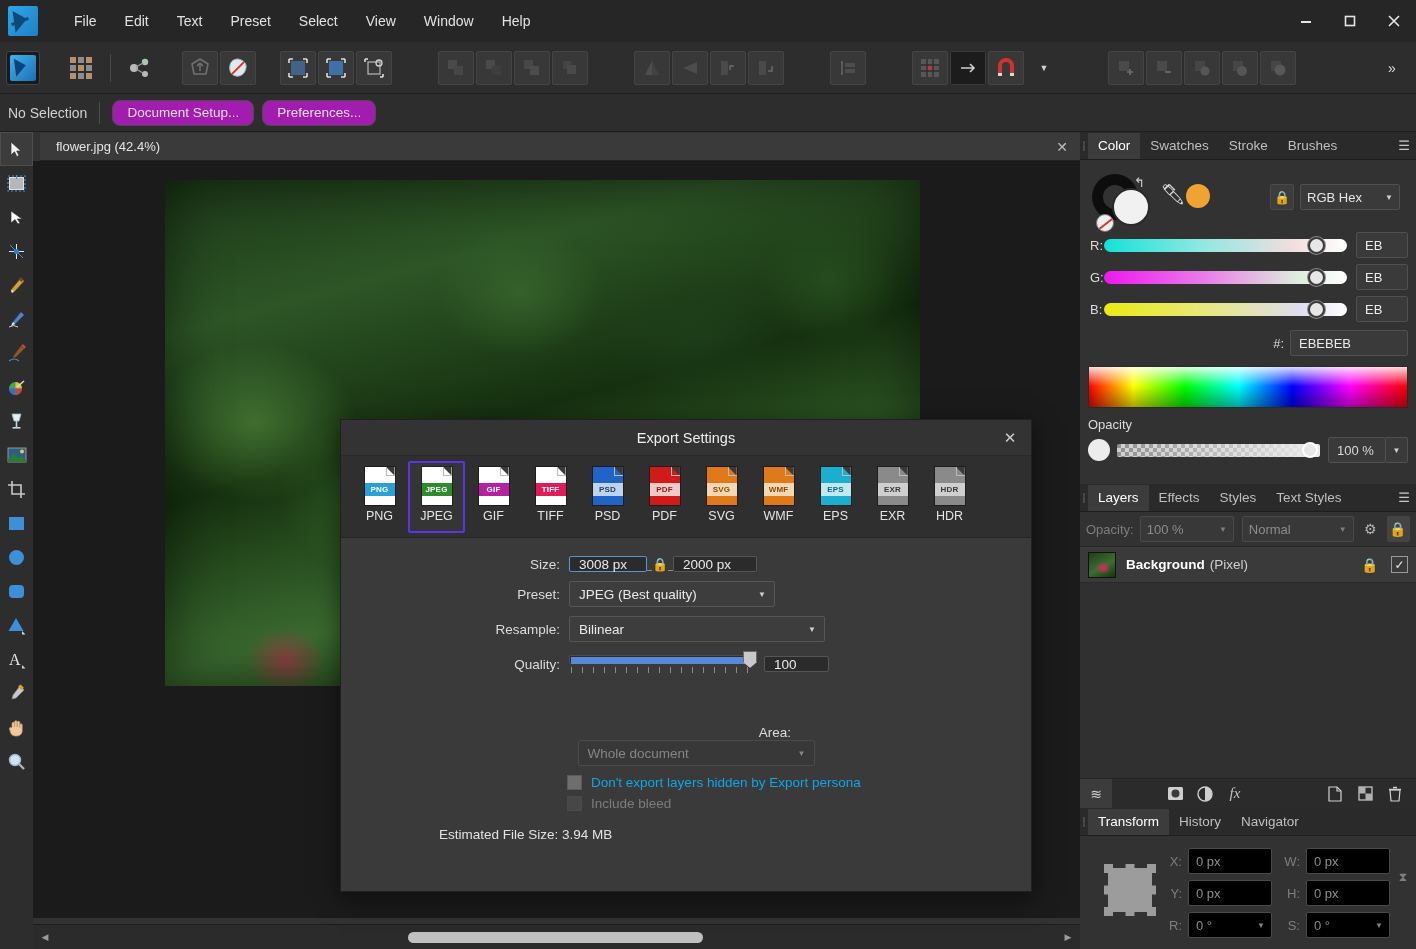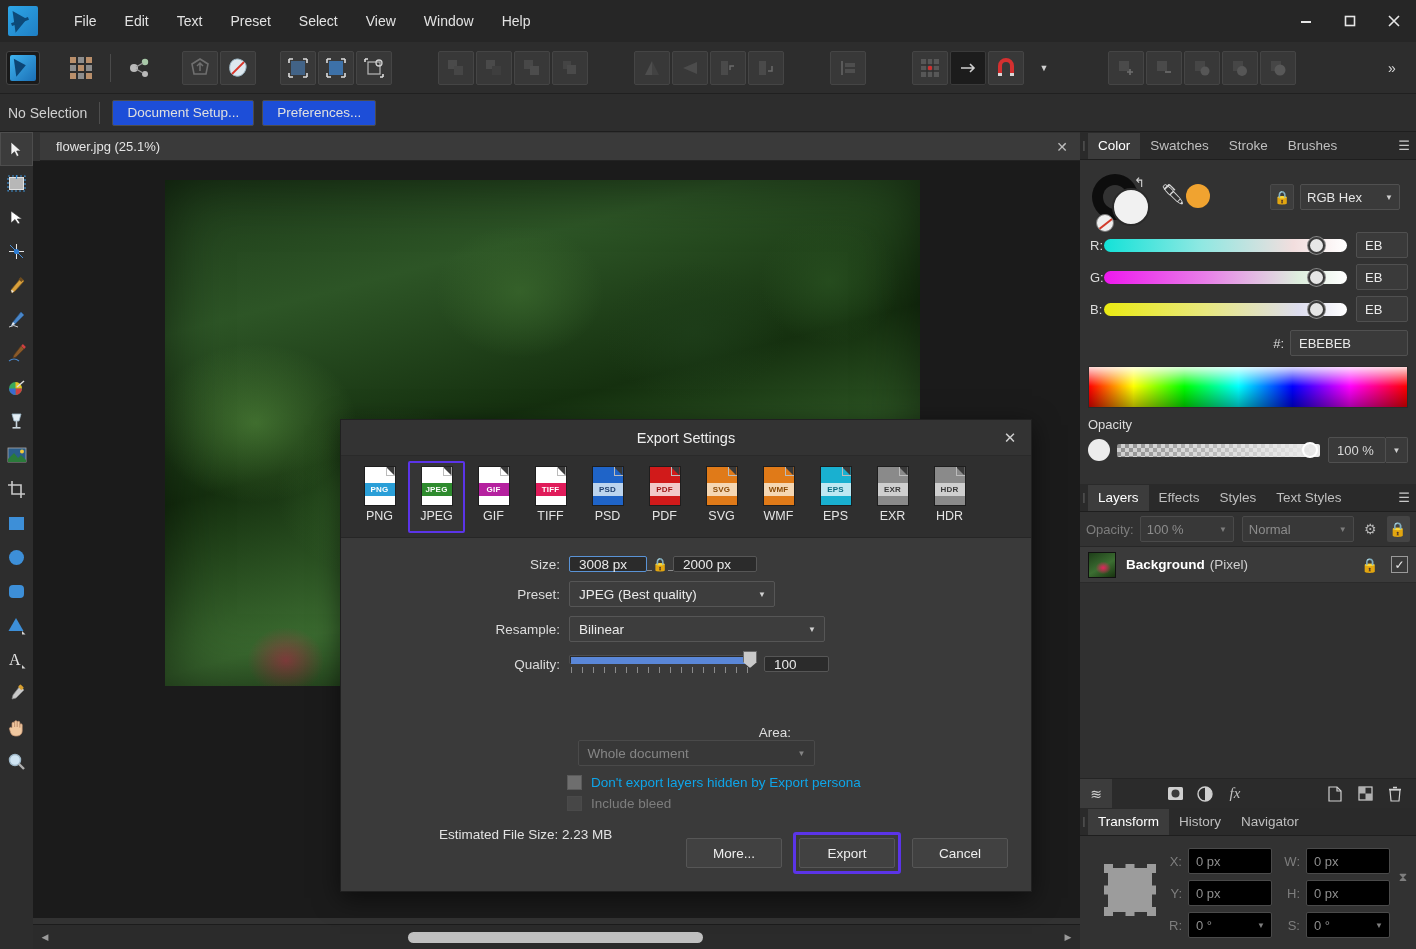--- a/index.html
+++ b/index.html
@@ -78,22 +78,22 @@
   .grid-icon i.o{background:#b98f6b;}
 
   
   .ctxbar{
     position:absolute;left:0;top:94px;width:1416px;height:38px;
     background:#2d2d2d;display:flex;align-items:center;border-bottom:1px solid #1e1e1e;
   }
   .ctx-label{ margin-left:8px; color:#d0d0d0; font-size:14px;}
   .ctx-div{width:1px;height:22px;background:#4d4d4d;margin:0 12px;}
   .ctx-btn{
-    height:26px;padding:0 14px;background:#1d4ed8;border:1px solid #4c4c4c;
-    border-radius:2px;color:#e0e0e0;font-size:13.5px;
+    height:26px;padding:0 14px;background:#a21caf;border:1px solid #4c4c4c;
+    border-radius:8px;color:#e0e0e0;font-size:13.5px;
     display:flex;align-items:center;margin-right:8px;
   }
 
   
   .tools{
     position:absolute;left:0;top:132px;width:33px;height:817px;background:#2d2d2d;
   }
   .tool{
     width:33px;height:34px;display:flex;align-items:center;justify-content:center;
     font-size:15px; position:relative;
@@ -689,21 +689,21 @@
       </div>
     <div class="tool">
         <svg width="19" height="19" viewBox="0 0 19 19">
           <circle cx="8" cy="8" r="5.5" fill="#cfe4f2" stroke="#9fb8c8" stroke-width="1.4"></circle>
           <path d="M12 12 L17 17" stroke="#b0b0b0" stroke-width="2.4"></path>
         </svg>
       </div>
   </div>
 
   <div class="doctab">
-    <div class="name">flower.jpg (25.1%)</div>
+    <div class="name">flower.jpg (42.4%)</div>
     <div class="x">✕</div>
   </div>
 
   <div class="canvasarea">
     <div class="photo">
         <div class="photo-shadow"></div>
       </div>
   </div>
   <div class="vscroll">
     <div class="arr">▲</div>
@@ -1049,30 +1049,19 @@
         <div class="chkbox"></div>
         <div class="chktxt">Don't export layers hidden by Export persona</div>
       </div>
       <div class="chkrow" style="margin-left:226px;">
         <div class="chkbox dis"></div>
         <div class="chktxt dis">Include bleed</div>
       </div>
 
       <div class="estline">
         <span>Estimated File Size:</span>
-        <span>2.23 MB</span>
-      </div>
-    </div>
-
-    <div class="dlgbtns">
-      <div class="dbtn-wrap">
-          <div class="dbtn">More...</div>
-        </div>
-      <div class="dbtn-wrap hl">
-          <div class="dbtn">Export</div>
-        </div>
-      <div class="dbtn-wrap">
-          <div class="dbtn">Cancel</div>
-        </div>
-    </div>
+        <span>3.94 MB</span>
+      </div>
+    </div>
+
   </div>
 
 </div>
 
 </body></html>

